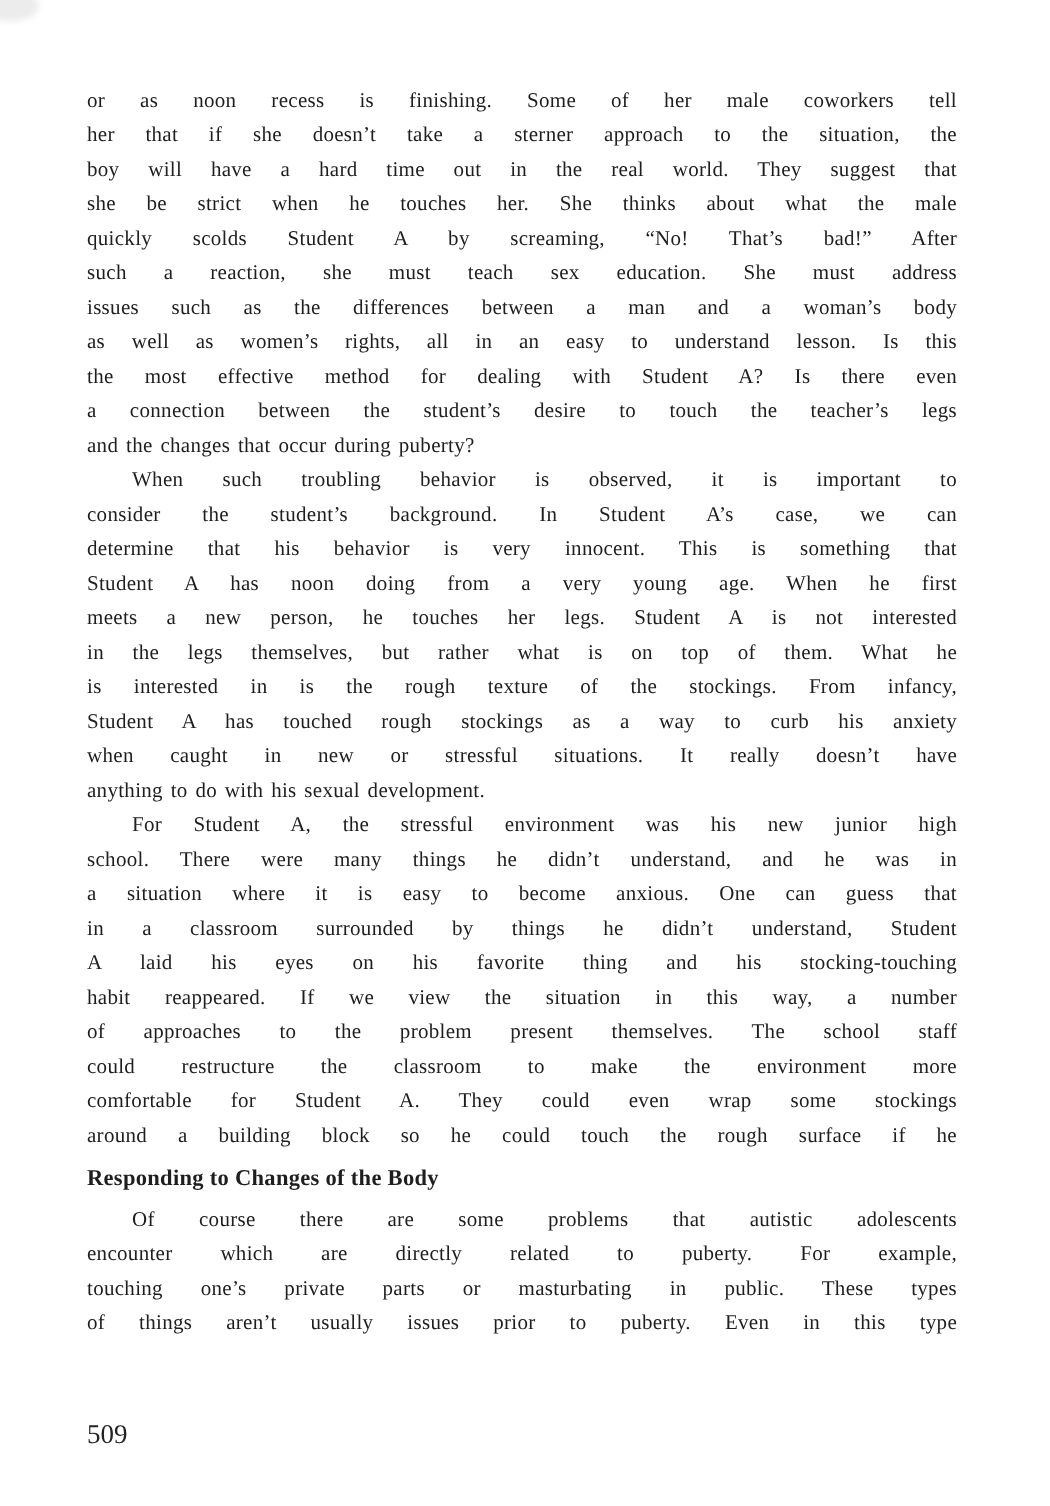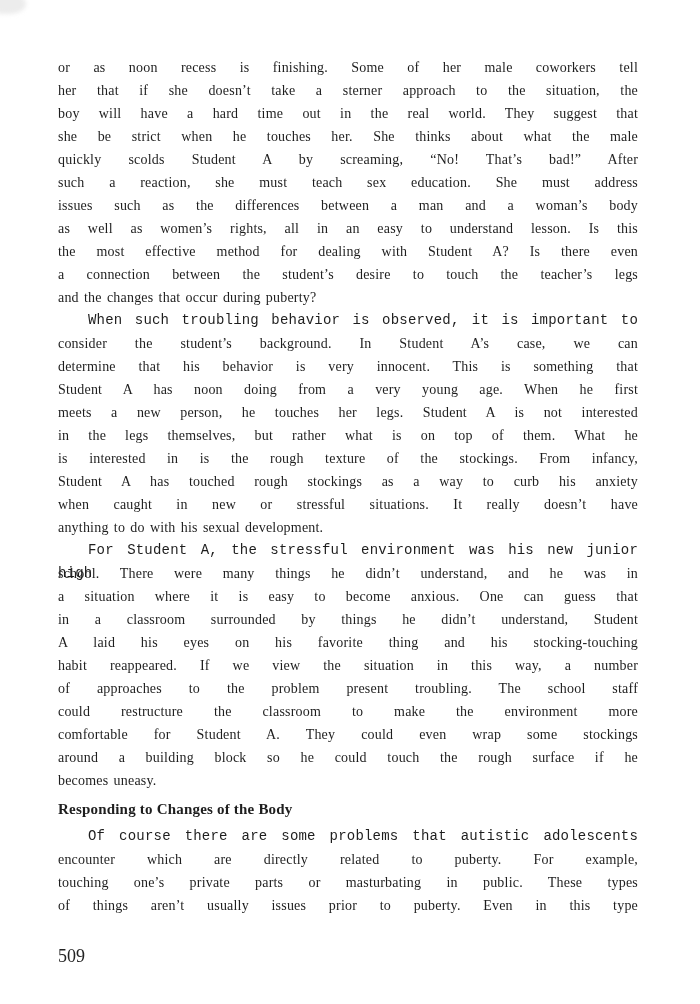--- a/index.html
+++ b/index.html
@@ -44,21 +44,20 @@
     white-space: normal;
     text-align: justify;
     letter-spacing: 0.2px;
     word-spacing: 1.5px;
   }
   .line.full {
     text-align-last: justify;
   }
   .line.indent {
     text-indent: 30px;
-    font-family: Liberation Mono, monospace;
   }
   .section-heading {
     font-size: 15px;
     line-height: 23px;
     font-weight: bold;
     margin: 6px 0 4px 0;
     letter-spacing: 0.2px;
   }
   .page-number {
     position: absolute;
@@ -100,25 +99,24 @@
         <div class="line full">when caught in new or stressful situations. It really doesn’t have</div>
         <div class="line">anything to do with his sexual development.</div>
       </div>
       <div class="paragraph">
         <div class="line full indent">For Student A, the stressful environment was his new junior high</div>
         <div class="line full">school. There were many things he didn’t understand, and he was in</div>
         <div class="line full">a situation where it is easy to become anxious. One can guess that</div>
         <div class="line full">in a classroom surrounded by things he didn’t understand, Student</div>
         <div class="line full">A laid his eyes on his favorite thing and his stocking-touching</div>
         <div class="line full">habit reappeared. If we view the situation in this way, a number</div>
-        <div class="line full">of approaches to the problem present troubling. The school staff</div>
+        <div class="line full">of approaches to the problem present themselves. The school staff</div>
         <div class="line full">could restructure the classroom to make the environment more</div>
         <div class="line full">comfortable for Student A. They could even wrap some stockings</div>
         <div class="line full">around a building block so he could touch the rough surface if he</div>
-        <div class="line">becomes uneasy.</div>
       </div>
       <div class="section-heading">Responding to Changes of the Body</div>
       <div class="paragraph">
         <div class="line full indent">Of course there are some problems that autistic adolescents</div>
         <div class="line full">encounter which are directly related to puberty. For example,</div>
         <div class="line full">touching one’s private parts or masturbating in public. These types</div>
         <div class="line full">of things aren’t usually issues prior to puberty. Even in this type</div>
       </div>
     </div>
   <div class="page-number">509</div>

